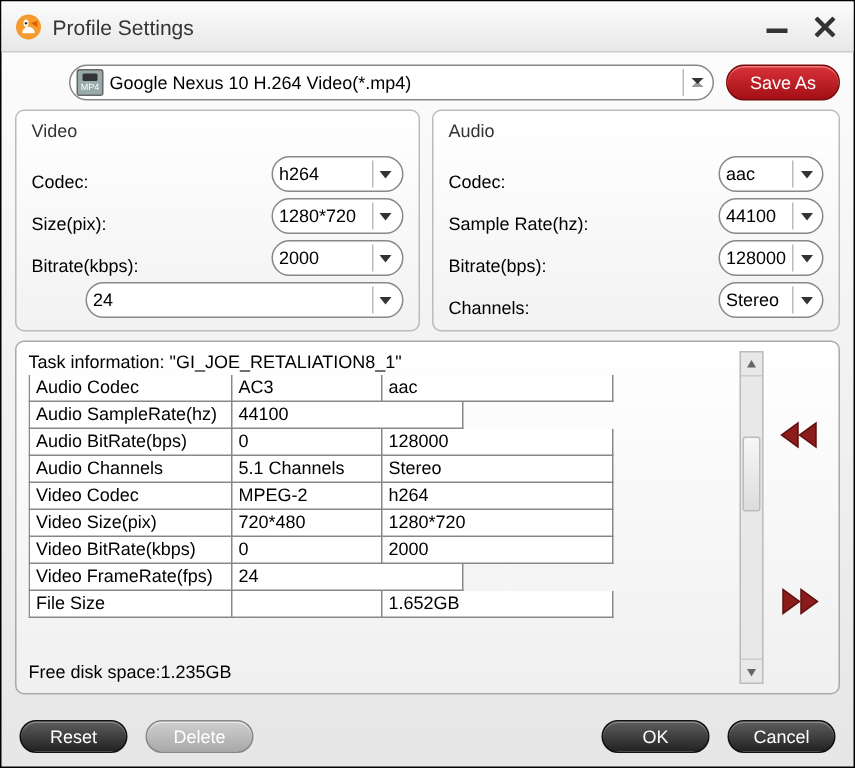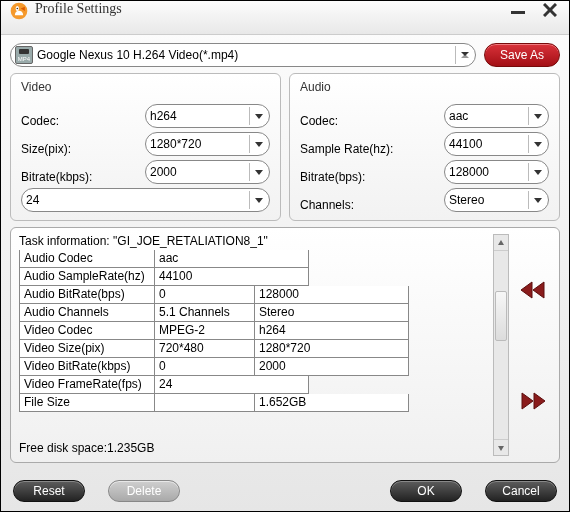--- a/index.html
+++ b/index.html
@@ -18,24 +18,23 @@
     border: 1px solid #000;
     background: linear-gradient(#fdfdfd, #e6e6e6);
     position: relative;
     display: flex;
     flex-direction: column;
   }
   .titlebar {
     height: 34px;
     background: linear-gradient(#fcfcfc, #e8e8e8);
     display: flex;
-    align-items: flex-start;
+    align-items: center;
     padding: 0 8px;
     border-bottom: 1px solid #ccc;
-    font-family: Liberation Serif, serif;
   }
   .titlebar .app-icon {
     width: 20px; height: 20px;
     display: flex; align-items:center; justify-content:center;
     margin-right: 6px;
   }
   .titlebar .app-icon svg { width: 20px; height:20px; }
   .titlebar .title {
     font-size: 14px;
     color: #333;
@@ -54,20 +53,21 @@
 
   .profile-row { display:flex; align-items:center; gap:8px; }
   .combo {
     display:flex;
     align-items:center;
     background: #fff;
     border: 1px solid #888;
     border-radius: 12px;
     height: 24px;
     padding: 0 2px 0 4px;
+    margin-left: 36px;
   }
   .combo.full { flex:1; }
   .combo .ico { width:18px; height:18px; display:flex; align-items:center; justify-content:center; margin-right:4px; }
   .combo .txt { flex:1; font-size:12px; color:#000; white-space:nowrap; overflow:hidden; }
   .combo .caret {
     width:18px; height:18px;
     border-left:1px solid #bbb;
     display:flex; align-items:center; justify-content:center;
     margin-left:4px;
   }
@@ -163,21 +163,21 @@
     align-items:center;
   }
   .dbl-arrow { width:32px; height:26px; cursor:pointer; display:flex; align-items:center; justify-content:center;}
   .dbl-arrow svg { width:30px; height:22px; }
 
   .footer {
     height: 40px;
     padding: 0 12px;
     display:flex;
     align-items:center;
-    gap:23px;
+    gap:12px;
   }
   .footer .spacer { flex:1; }
   .pill-btn {
     height:22px;
     min-width:72px;
     border-radius:11px;
     display:flex; align-items:center; justify-content:center;
     font-size:12px;
     cursor:pointer;
     padding: 0 14px;
@@ -341,20 +341,21 @@
       </div>
     </div>
 
     <div class="task-area">
       <div class="task-main">
         <div class="task-title">Task information: "GI_JOE_RETALIATION8_1"</div>
         <div class="grid-wrap">
           <div id="grid-rows">
               <div class="grid-row">
                 <div class="cell c1">Audio Codec</div>
+                <div class="cell c2">AC3</div>
                 <div class="cell c3">aac</div>
               </div>
               <div class="grid-row">
                 <div class="cell c1">Audio SampleRate(hz)</div>
                 <div class="cell c3">44100</div>
               </div>
               <div class="grid-row">
                 <div class="cell c1">Audio BitRate(bps)</div>
                 <div class="cell c2">0</div>
                 <div class="cell c3">128000</div>

